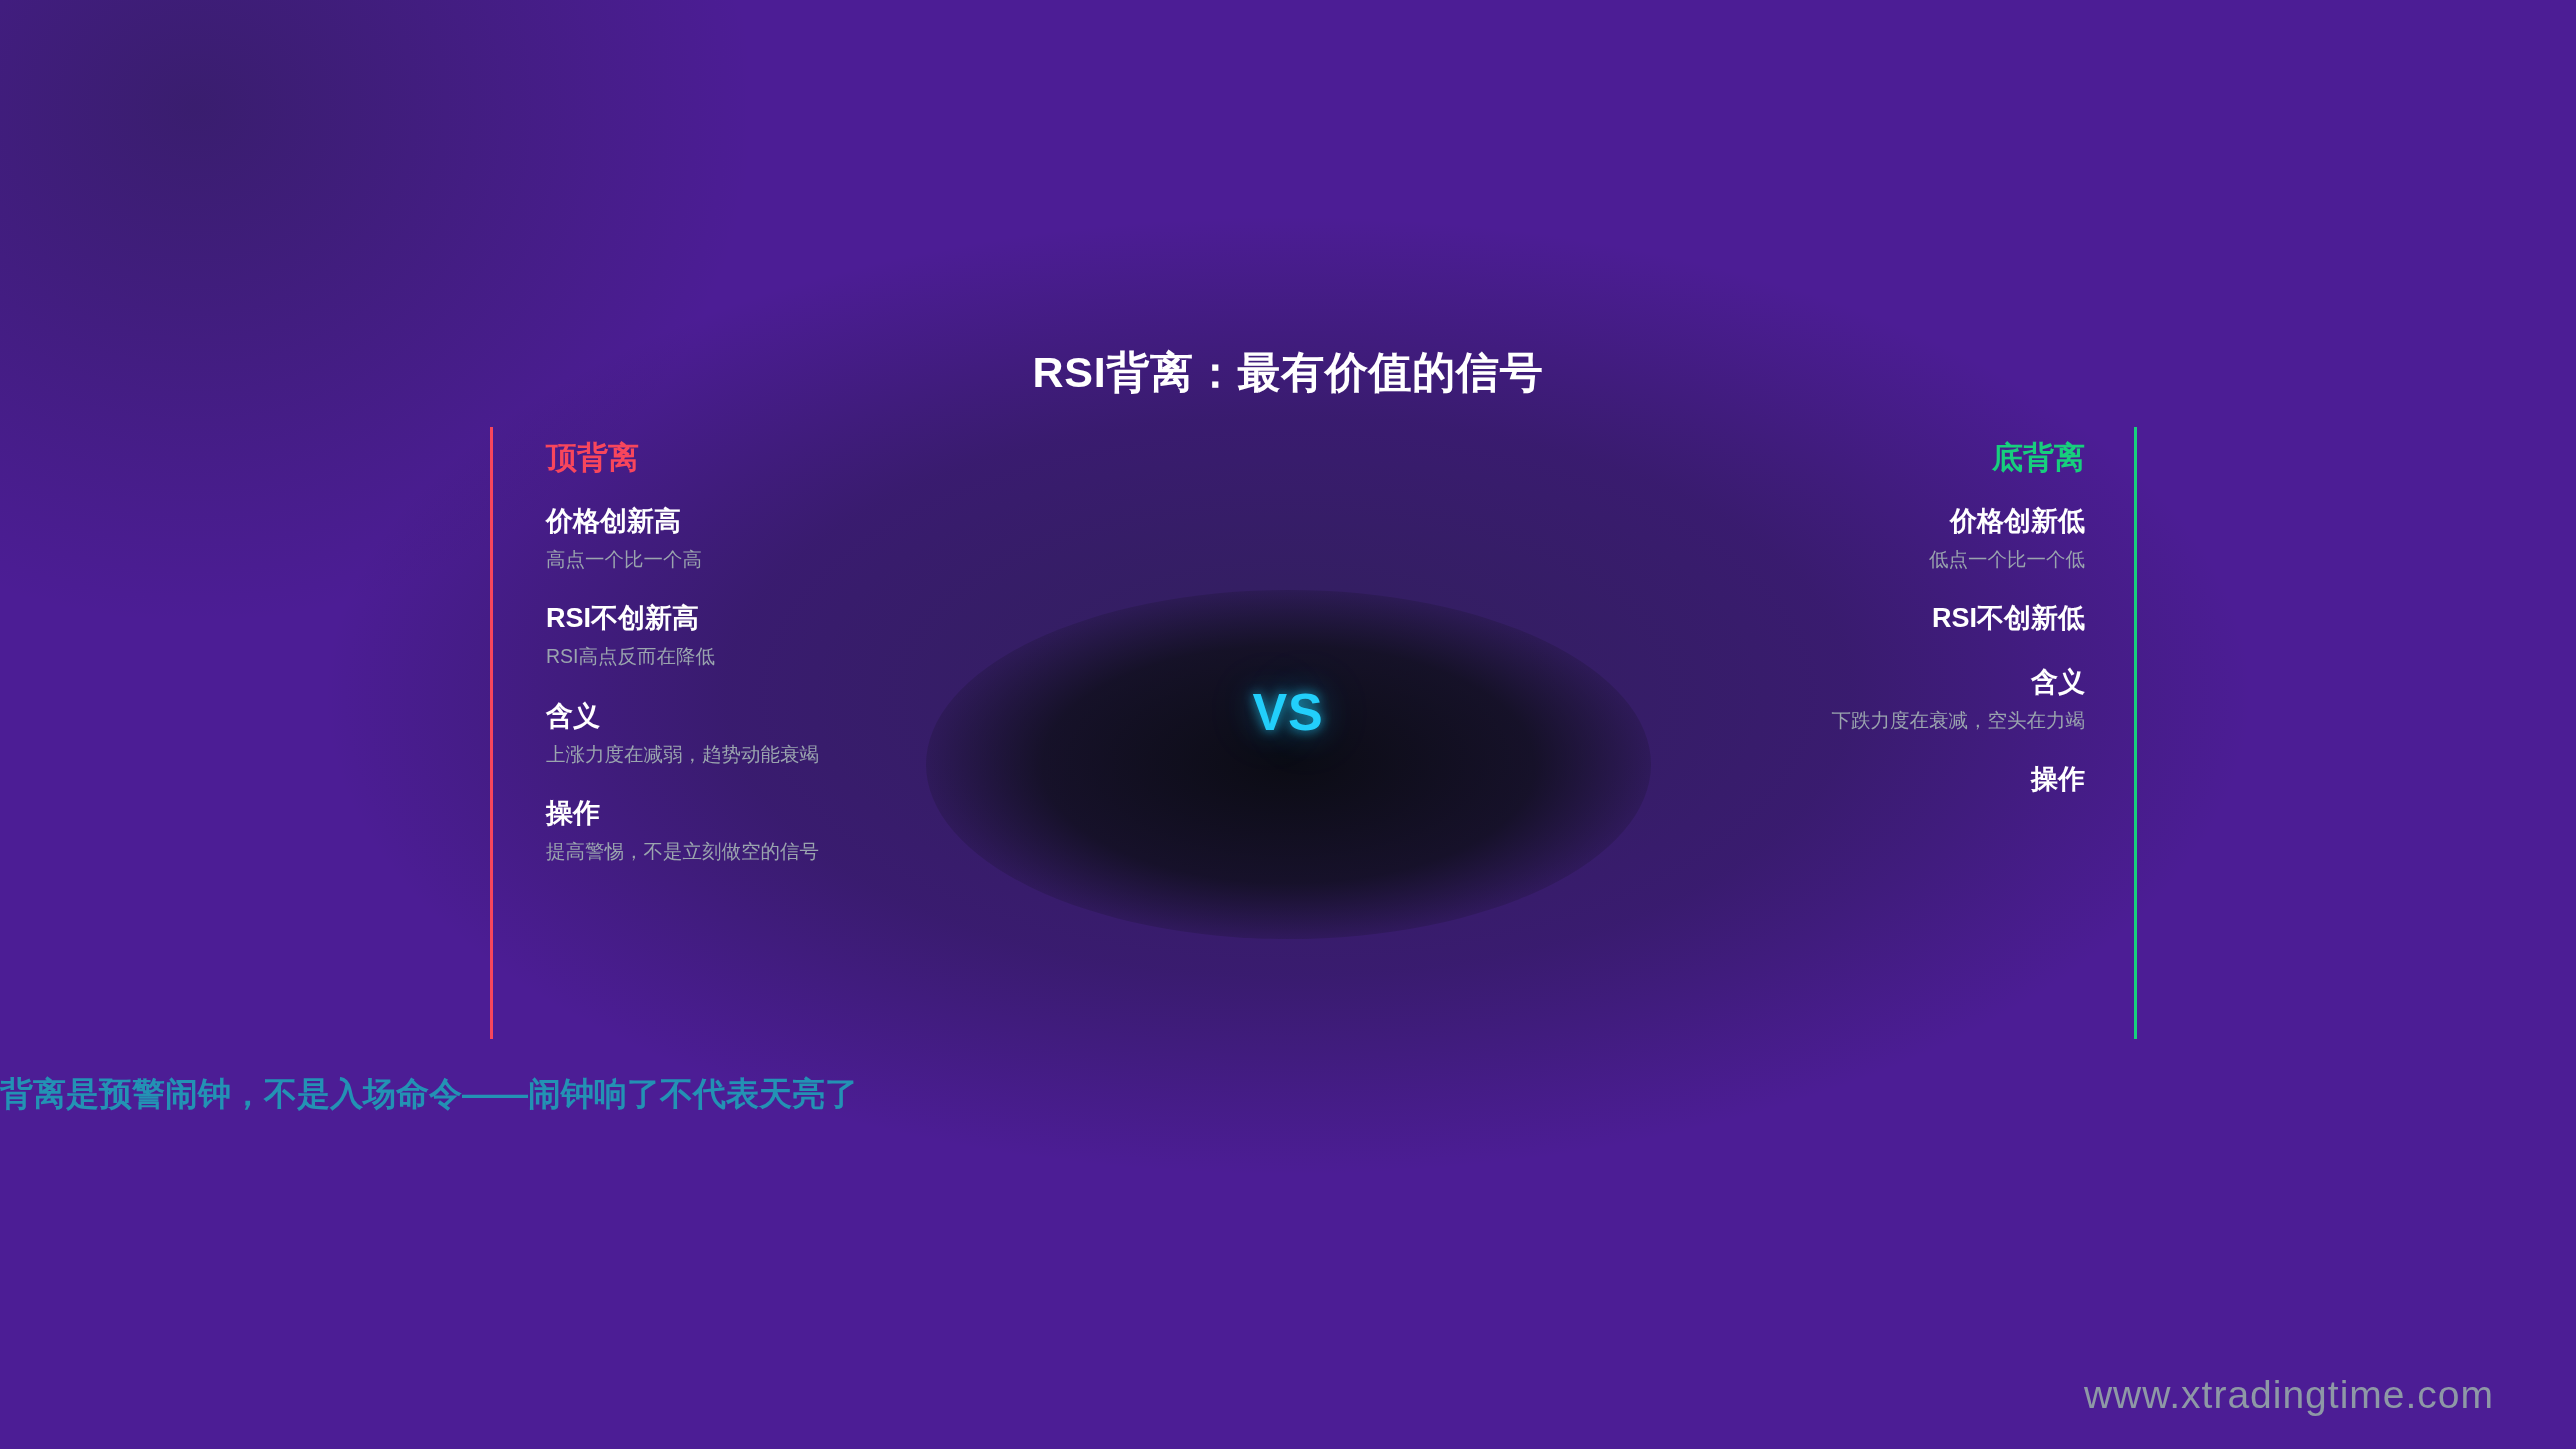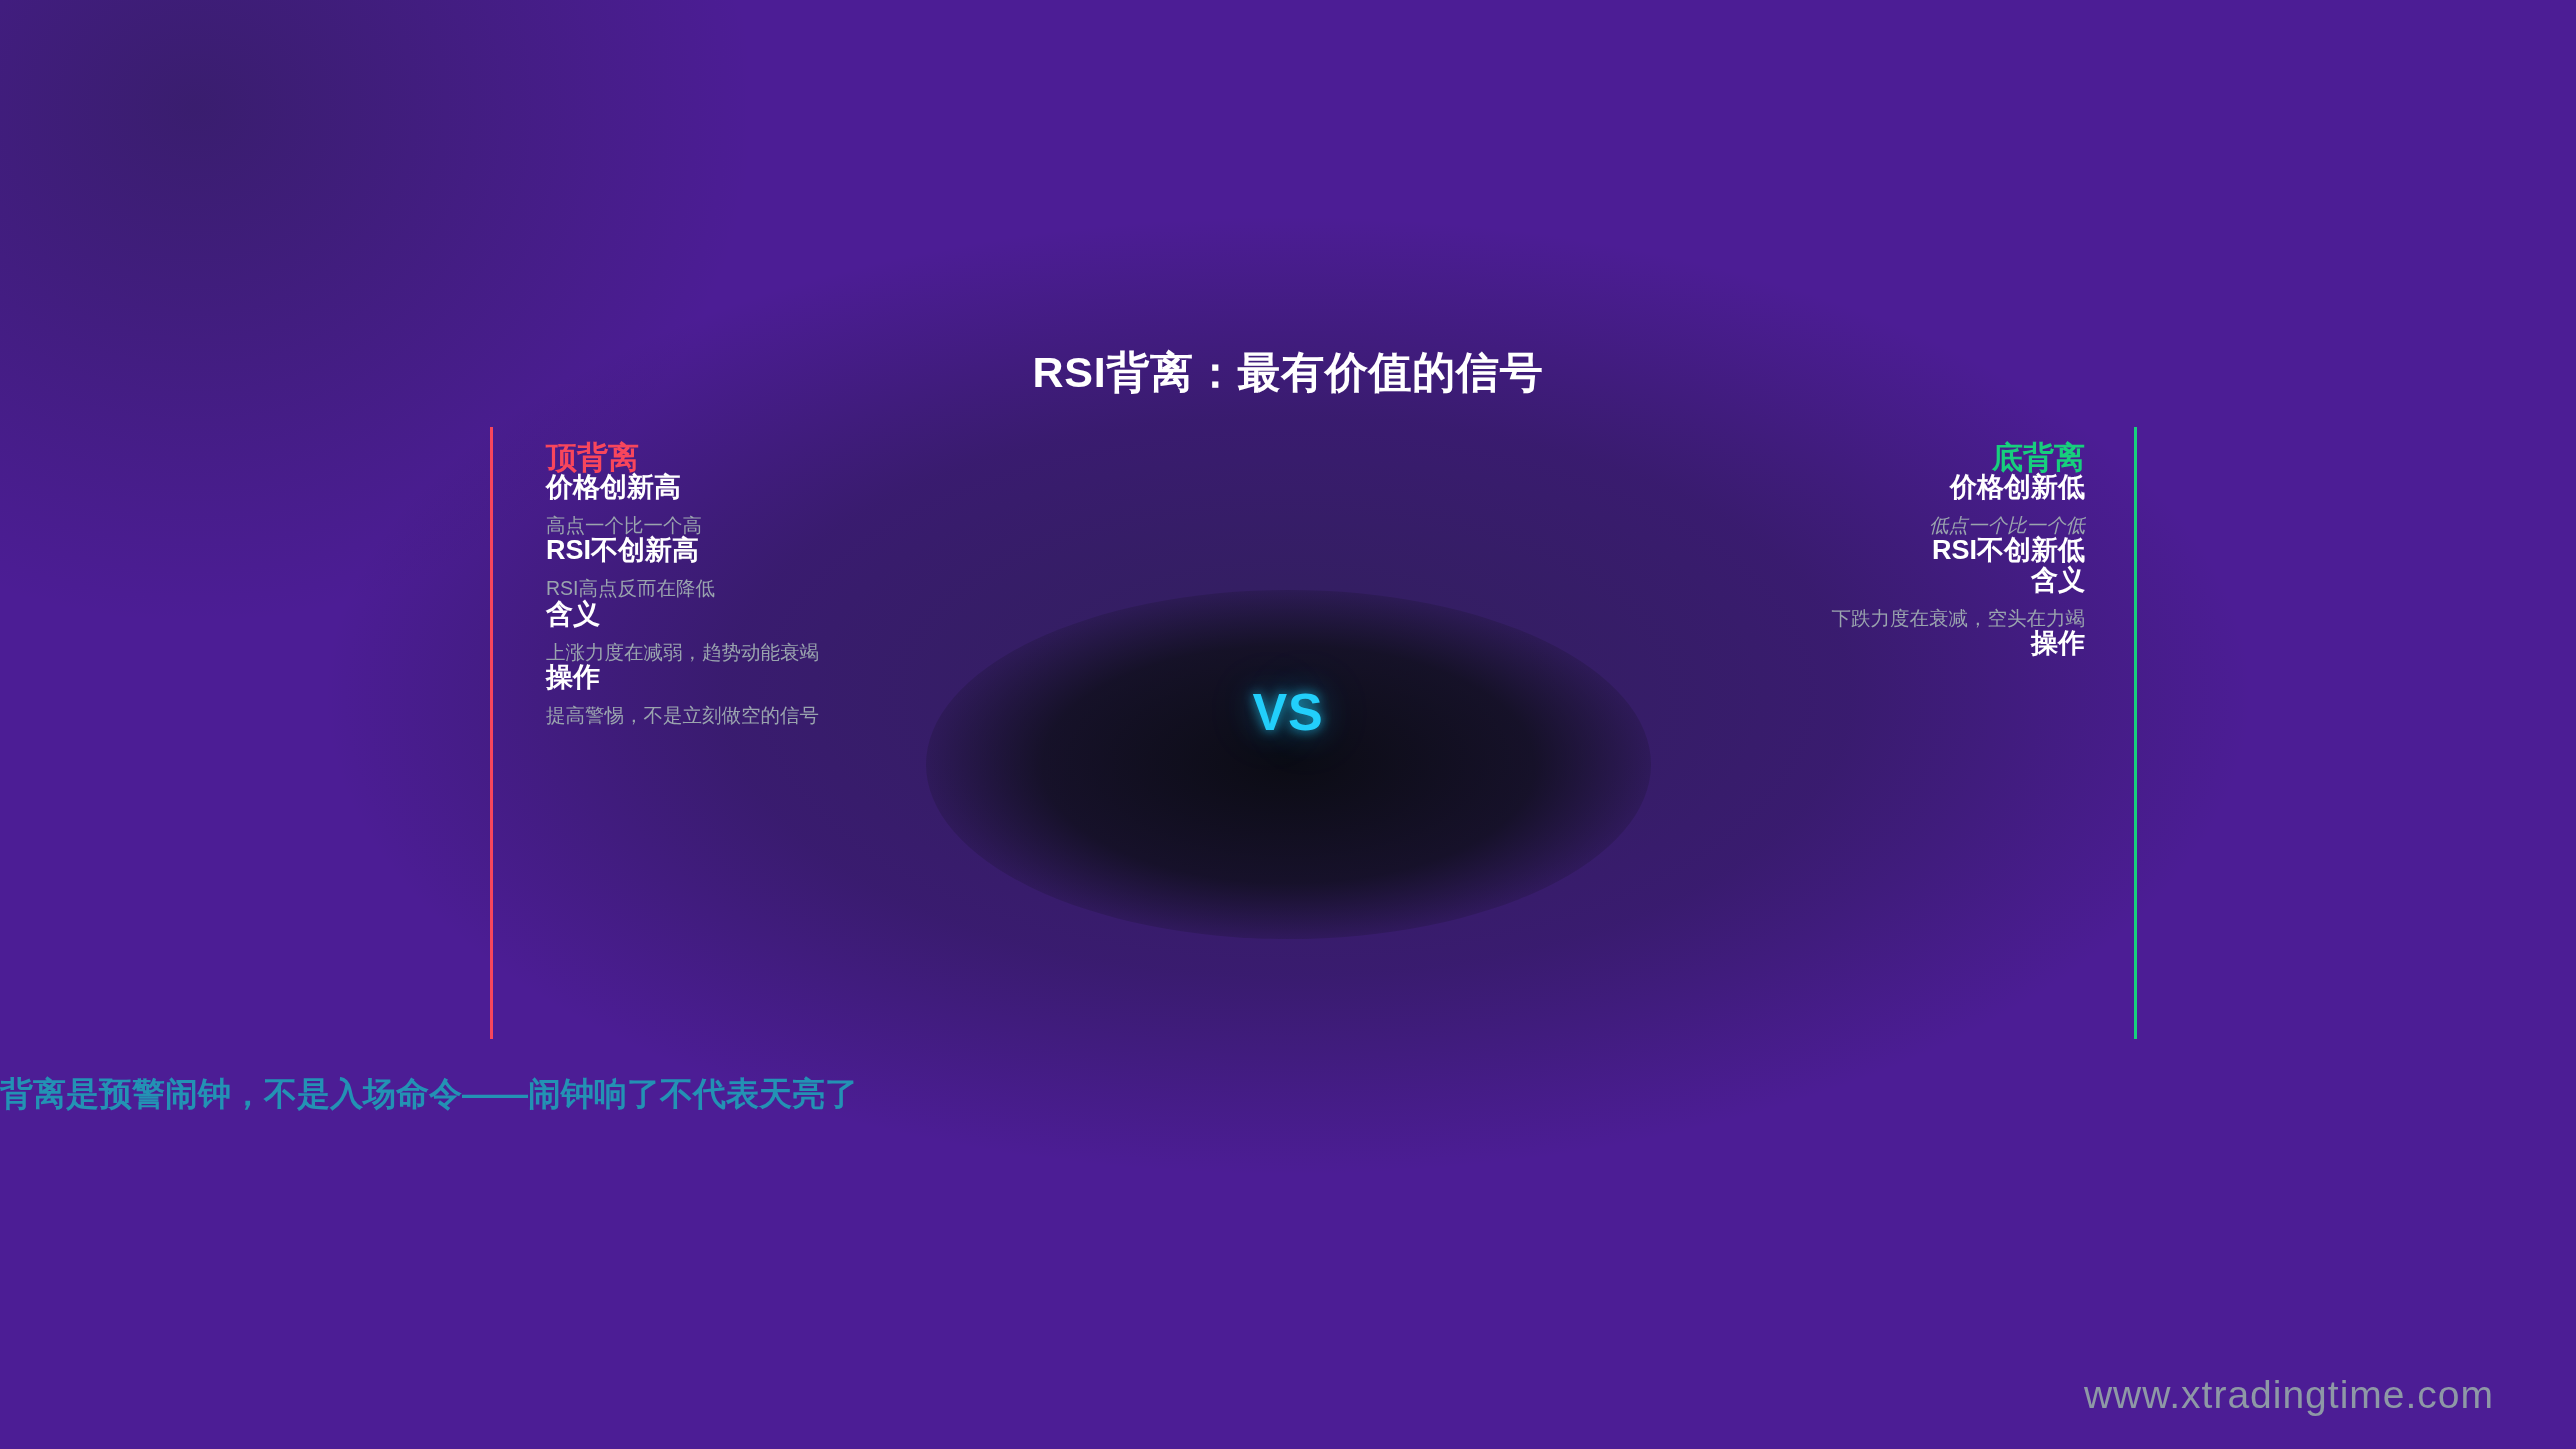--- a/index.html
+++ b/index.html
@@ -101,21 +101,21 @@
   .col-header {
     font-size: 31px;
     font-weight: 700;
     line-height: 1;
     margin: 14.8px 0 0 0;
     white-space: nowrap;
   }
   #column-bearish .col-header { color: #f8465c; }
   #column-bullish .col-header { color: #17cf7d; }
 
-  .row { }
+  .row { margin-top: 34px; }
   .row:first-of-type { margin-top: 50px; }
 
   .row-label {
     color: #ffffff;
     font-size: 27px;
     font-weight: 700;
     line-height: 1.1;
     white-space: nowrap;
   }
   .row-desc {
@@ -210,21 +210,21 @@
         <div class="row-label" style="color: rgb(255, 255, 255);">操作</div>
         <div class="row-desc" style="color: rgb(154, 164, 174);">提高警惕，不是立刻做空的信号</div>
       </div>
     </div>
 
     <div class="column" id="column-bullish">
       <div class="col-header" style="color: rgb(23, 207, 125);">底背离</div>
 
       <div class="row">
         <div class="row-label" style="color: rgb(255, 255, 255);">价格创新低</div>
-        <div class="row-desc" style="color: rgb(154, 164, 174); font-style: italic;">低点一个比一个低</div>
+        <div class="row-desc" style="color: rgb(154, 164, 174);">低点一个比一个低</div>
       </div>
 
       <div class="row">
         <div class="row-label" style="color: rgb(255, 255, 255);">RSI不创新低</div>
       </div>
 
       <div class="row">
         <div class="row-label" style="color: rgb(255, 255, 255);">含义</div>
         <div class="row-desc" style="color: rgb(154, 164, 174);">下跌力度在衰减，空头在力竭</div>
       </div>

